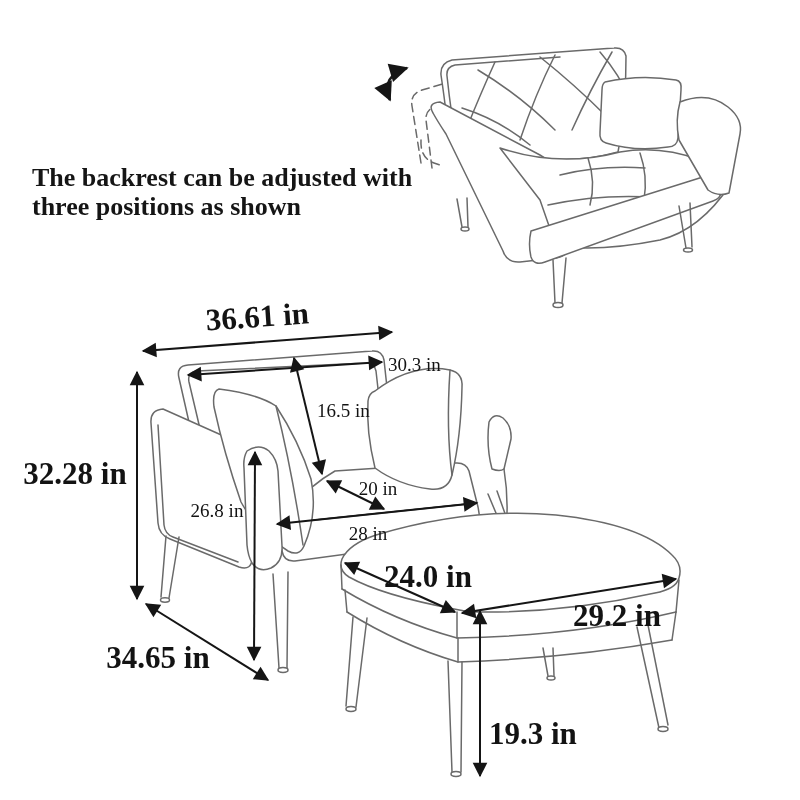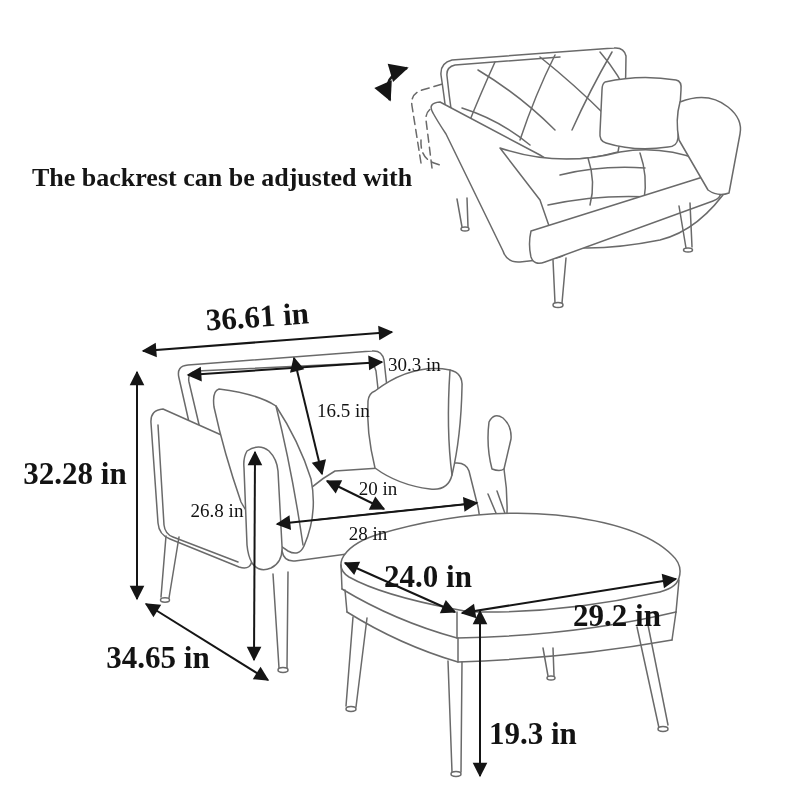--- a/index.html
+++ b/index.html
@@ -19,20 +19,21 @@
         font-weight:bold;font-size:26px;line-height:29px;color:#151515;}
   .note span{display:block;}
 </style>
 </head>
 <body>
 
 <div id="stage">
 
   <div class="note">
     <span>The backrest can be adjusted with</span>
+    <span>three positions as shown</span>
   </div>
 
   <svg id="art" width="800" height="800" viewBox="0 0 800 800">
     <defs>
       <marker id="arw" viewBox="0 0 12 12" refX="10.5" refY="6" markerWidth="8" markerHeight="8" orient="auto-start-reverse">
         <path d="M0.5,0.5 L11.5,6 L0.5,11.5 Z" fill="#151515"></path>
       </marker>
     </defs>
 
     <g>

